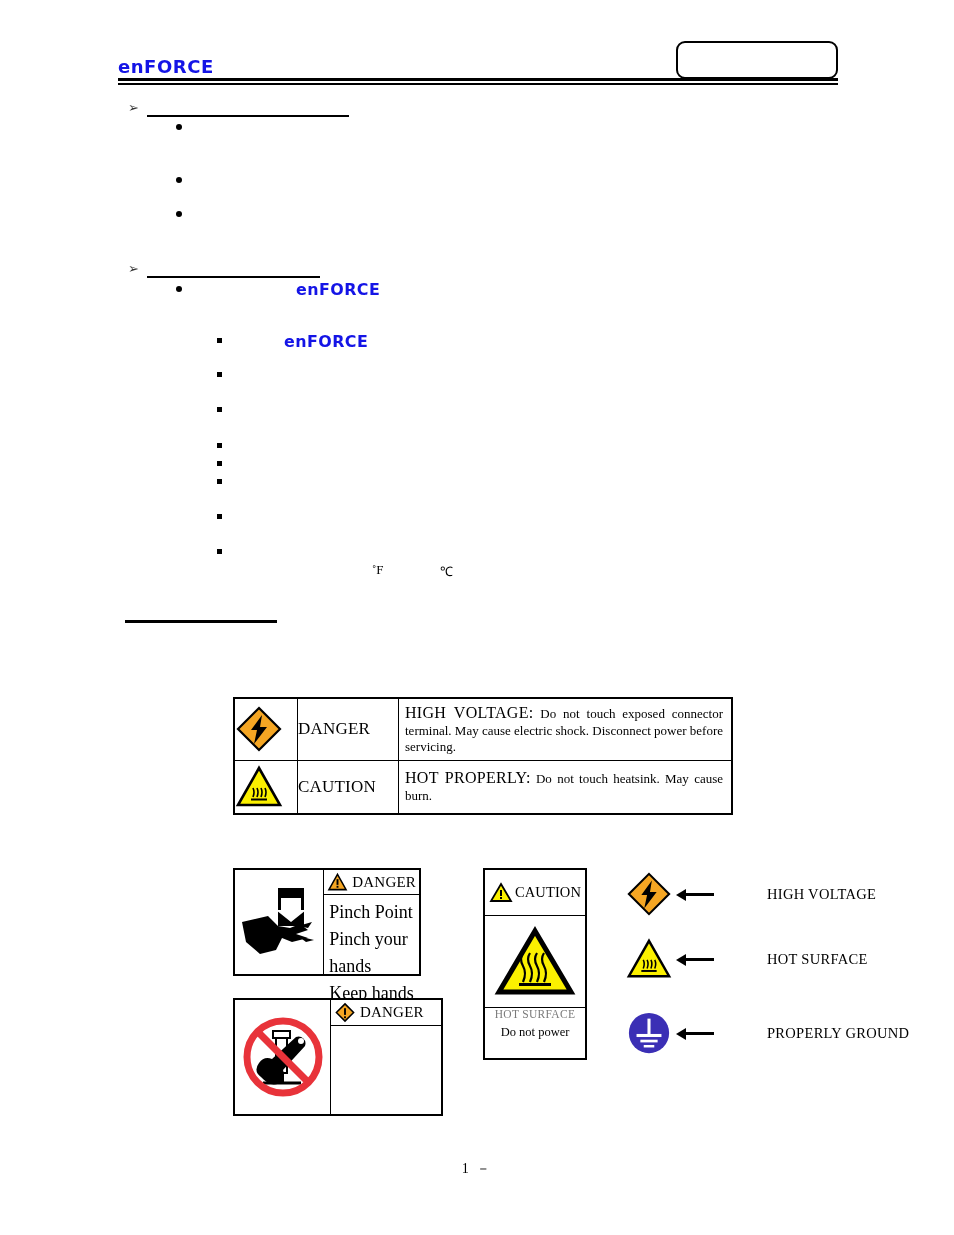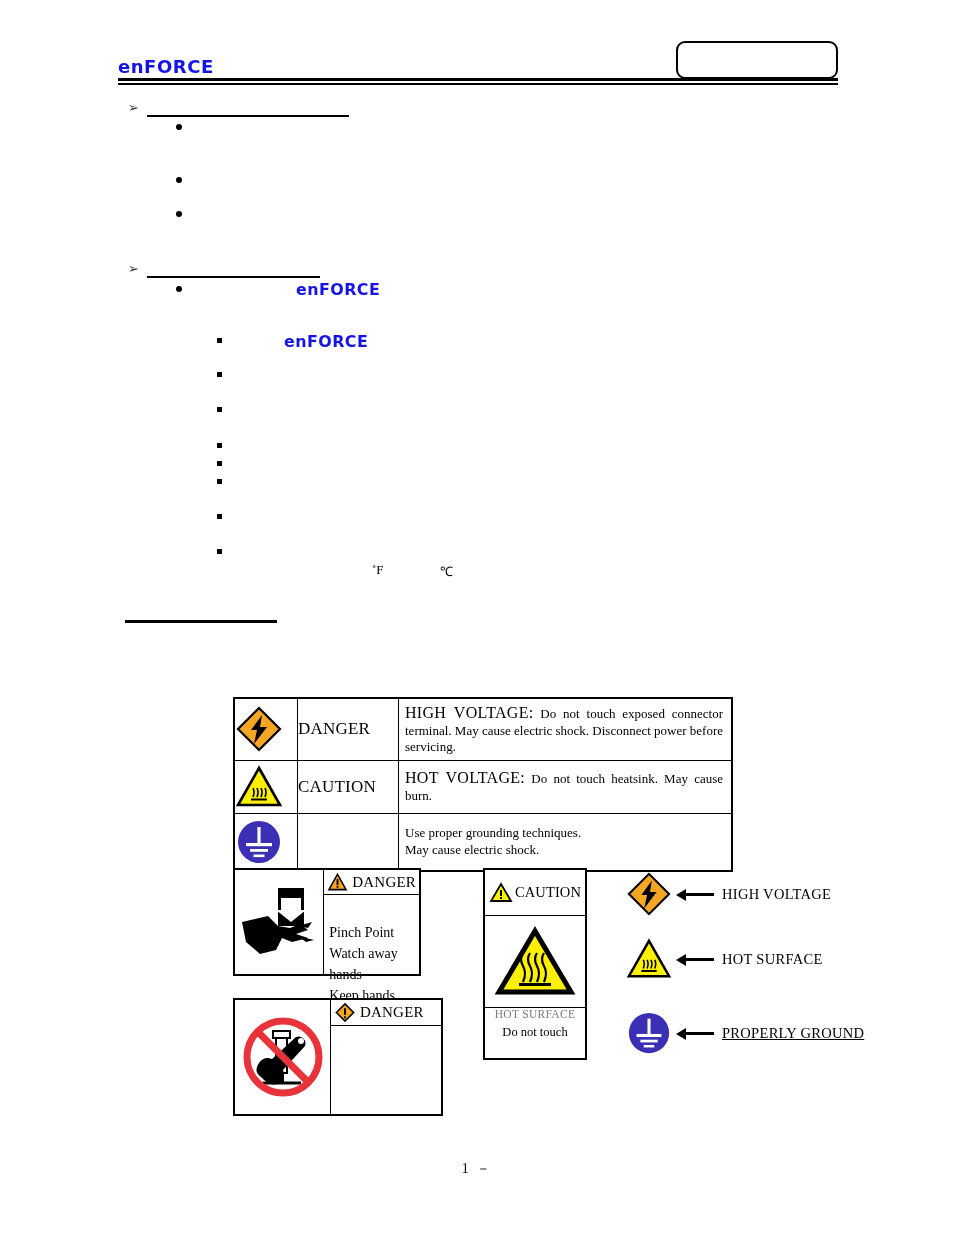--- a/index.html
+++ b/index.html
@@ -176,24 +176,23 @@
     border-bottom: 1.5px solid #000000;
     display: flex;
     align-items: center;
     gap: 4px;
     padding: 2px 3px;
     box-sizing: border-box;
   }
   .lb-right-body {
     flex: 1;
     padding: 4px 5px;
-    font-size: 14px;
+    font-size: 18px;
     line-height: 1.5;
     box-sizing: border-box;
-    margin-top: 23px;
   }
   .lb-danger-word { font-size: 15px; letter-spacing: 0.2px; }
 
   
   .hs-row-top {
     height: 46px;
     border-bottom: 1.5px solid #000000;
     display: flex;
     align-items: center;
     justify-content: center;
@@ -223,21 +222,21 @@
 
   
   .legend-row {
     position: absolute;
     display: flex;
     align-items: center;
     gap: 0;
   }
   #legend-hv { left: 626px; top: 871px; }
   #legend-hs { left: 626px; top: 937px; }
-  #legend-gnd { left: 626px; top: 1010px; text-decoration: underline; }
+  #legend-gnd { left: 626px; top: 1010px; }
   .legend-arrow {
     width: 40px;
     height: 14px;
     position: relative;
     margin: 0 6px 0 4px;
     flex: none;
   }
   .legend-arrow::before {
     content: "";
     position: absolute;
@@ -251,20 +250,21 @@
     left: 0; top: 1.5px;
     width: 0; height: 0;
     border-top: 6px solid transparent;
     border-bottom: 6px solid transparent;
     border-right: 10px solid #000000;
   }
   .legend-text {
     font-size: 14.5px;
     letter-spacing: 0.3px;
     white-space: nowrap;
+    margin-left: 45px;
   }
 
   
   #footer {
     position: absolute;
     left: 0;
     top: 1160px;
     width: 954px;
     text-align: center;
     font-size: 14px;
@@ -349,37 +349,21 @@
     </tr>
     <tr>
       <td class="wt-icon-cell">
         <svg width="48" height="44" viewBox="0 0 48 44" aria-hidden="true">
           <polygon points="24,3 45,40 3,40" fill="#fbf000" stroke="#000000" stroke-width="2.6"></polygon>
           <path d="M18 32 q2 -5 0 -9 M22 32 q2 -5 0 -9 M26 32 q2 -5 0 -9 M30 32 q2 -5 0 -9" fill="none" stroke="#000000" stroke-width="1.6"></path>
           <rect x="16" y="33.5" width="16" height="2" fill="#000000"></rect>
         </svg>
       </td>
       <td class="wt-word-cell">CAUTION</td>
-      <td class="wt-text-cell"><span class="wt-lead">HOT VOLTAGE:</span><span> Do not touch heatsink. May cause burn.</span></td>
-    </tr>
-    <tr>
-      <td class="wt-icon-cell">
-        <svg width="48" height="48" viewBox="0 0 48 48" aria-hidden="true">
-          <circle cx="24" cy="24" r="21" fill="#3b2fb5"></circle>
-          <rect x="22.4" y="9" width="3.2" height="18" fill="#ffffff"></rect>
-          <rect x="11" y="25" width="26" height="3.2" fill="#ffffff"></rect>
-          <rect x="15" y="31" width="18" height="2.8" fill="#ffffff"></rect>
-          <rect x="18.5" y="36.5" width="11" height="2.6" fill="#ffffff"></rect>
-        </svg>
-      </td>
-      <td class="wt-word-cell"></td>
-      <td class="wt-text-cell">
-        <div>Use proper grounding techniques.</div>
-        <div>May cause electric shock.</div>
-      </td>
+      <td class="wt-text-cell"><span class="wt-lead">HOT PROPERLY:</span><span> Do not touch heatsink. May cause burn.</span></td>
     </tr>
   </tbody>
     </table>
 
   <div class="label-box" id="pinch-label">
     <div class="lb-split">
       <div class="lb-left">
         <svg width="82" height="84" viewBox="0 0 82 84" aria-hidden="true">
           <rect x="40" y="8" width="26" height="38" fill="#000000"></rect>
           <polygon points="53,18 63,18 63,30 68,30 53,42 38,30 43,30 43,18" fill="#ffffff"></polygon>
@@ -394,21 +378,21 @@
             <svg width="21" height="20" viewBox="0 0 22 20" aria-hidden="true">
               <polygon points="11,2 20,18 2,18" fill="#f5a623" stroke="#000000" stroke-width="1.6"></polygon>
               <rect x="10" y="7" width="2" height="6" fill="#000000"></rect>
               <rect x="10" y="14" width="2" height="2" fill="#000000"></rect>
             </svg>
           </span>
           <span class="lb-danger-word">DANGER</span>
         </div>
         <div class="lb-right-body">
           <div>Pinch Point</div>
-          <div>Watch away hands</div>
+          <div>Pinch your hands</div>
           <div>Keep hands</div>
         </div>
       </div>
     </div>
   </div>
 
   <div class="label-box" id="disassemble-label">
     <div class="lb-split">
       <div class="lb-left">
         <svg width="88" height="92" viewBox="0 0 88 92" aria-hidden="true">
@@ -452,21 +436,21 @@
     </div>
     <div class="hs-row-mid">
       <svg width="82" height="72" viewBox="0 0 82 72" aria-hidden="true">
         <polygon points="41,5 77,66 5,66" fill="#fbf000" stroke="#000000" stroke-width="5"></polygon>
         <path d="M29 56 q4 -9 0 -16 q-4 -7 0 -13 M36 56 q4 -9 0 -16 q-4 -7 0 -13 M43 56 q4 -9 0 -16 q-4 -7 0 -13 M50 56 q4 -9 0 -16 q-4 -7 0 -13" fill="none" stroke="#000000" stroke-width="2.2"></path>
         <rect x="25" y="57" width="32" height="3" fill="#000000"></rect>
       </svg>
     </div>
     <div class="hs-row-bot">
       <div class="hs-caption-gray">HOT SURFACE</div>
-      <div class="hs-caption-black">Do not touch</div>
+      <div class="hs-caption-black">Do not power</div>
     </div>
   </div>
 
   <div class="legend-row" id="legend-hv">
     <span>
       <svg width="46" height="46" viewBox="0 0 48 48" aria-hidden="true">
         <polygon points="24,3 45,24 24,45 3,24" fill="#f5a623" stroke="#000000" stroke-width="2.2"></polygon>
         <polygon points="27,10 16,25 22,25 19,39 32,22 25,22" fill="#000000"></polygon>
       </svg>
     </span>

